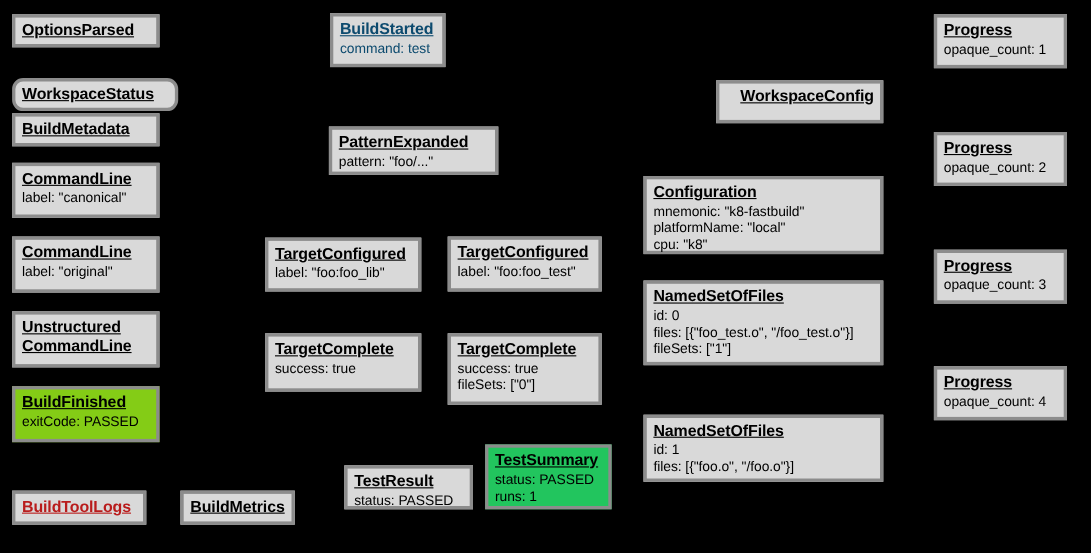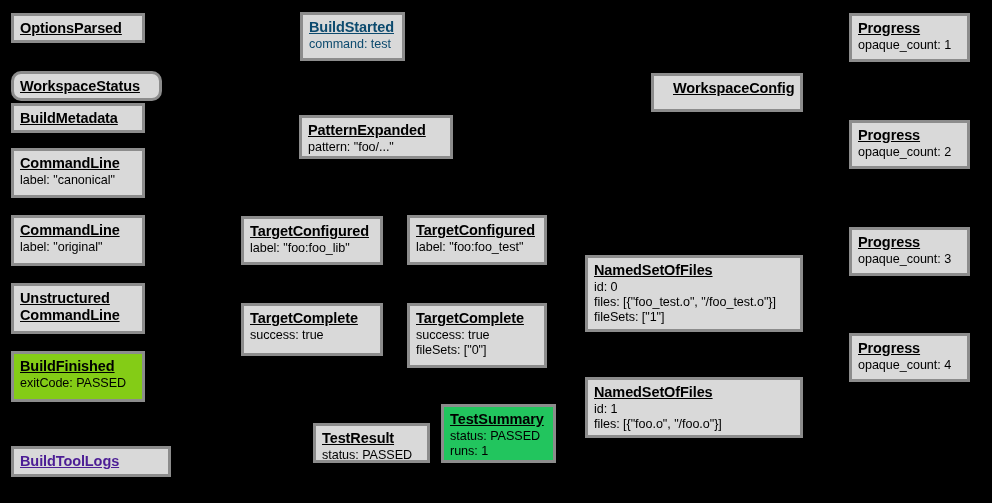--- a/index.html
+++ b/index.html
@@ -75,22 +75,25 @@
     <div class="node title-only" style="left: 11px; top: 283px; width: 134px; height: 51px; background: rgb(217, 217, 217); border-color: rgb(140, 140, 140); color: rgb(0, 0, 0);">
       <span class="node-title">Unstructured
 CommandLine</span>
     </div>
     <div class="node" style="left: 11px; top: 351px; width: 134px; height: 51px; background: #84cc16; border-color: rgb(140, 140, 140); color: rgb(0, 0, 0);">
       <span class="node-title">BuildFinished</span>
       <span class="node-fields">
         <span class="node-field">exitCode: PASSED</span>
       </span>
     </div>
-    <div class="node title-only" style="left: 11px; top: 446px; width: 160px; height: 31px; background: rgb(217, 217, 217); border-color: rgb(140, 140, 140); color: #4c1d95;">
+    <div class="node title-only" style="left: 11px; top: 446px; width: 122px; height: 31px; background: rgb(217, 217, 217); border-color: rgb(140, 140, 140); color: #b91c1c;">
       <span class="node-title">BuildToolLogs</span>
+    </div>
+    <div class="node title-only" style="left: 164px; top: 446px; width: 104px; height: 31px; background: rgb(217, 217, 217); border-color: rgb(140, 140, 140); color: rgb(0, 0, 0);">
+      <span class="node-title">BuildMetrics</span>
     </div>
     <div class="node" style="left: 300px; top: 12px; width: 105px; height: 49px; background: rgb(217, 217, 217); border-color: rgb(140, 140, 140); color: #0c4a6e;">
       <span class="node-title">BuildStarted</span>
       <span class="node-fields">
         <span class="node-field">command: test</span>
       </span>
     </div>
     <div class="node" style="left: 299px; top: 115px; width: 154px; height: 44px; background: rgb(217, 217, 217); border-color: rgb(140, 140, 140); color: rgb(0, 0, 0);">
       <span class="node-title">PatternExpanded</span>
       <span class="node-fields">
@@ -131,20 +134,28 @@
     <div class="node" style="left: 441px; top: 404px; width: 115px; height: 59px; background: #22c55e; border-color: rgb(140, 140, 140); color: rgb(0, 0, 0);">
       <span class="node-title">TestSummary</span>
       <span class="node-fields">
         <span class="node-field">status: PASSED</span>
         <span class="node-field">runs: 1</span>
       </span>
     </div>
     <div class="node title-only" style="left: 651px; top: 73px; width: 152px; height: 39px; background: rgb(217, 217, 217); border-color: rgb(140, 140, 140); color: rgb(0, 0, 0); padding-left: 19px;">
       <span class="node-title">WorkspaceConfig</span>
     </div>
+    <div class="node" style="left: 585px; top: 160px; width: 218px; height: 71px; background: rgb(217, 217, 217); border-color: rgb(140, 140, 140); color: rgb(0, 0, 0);">
+      <span class="node-title">Configuration</span>
+      <span class="node-fields">
+        <span class="node-field">mnemonic: "k8-fastbuild"</span>
+        <span class="node-field">platformName: "local"</span>
+        <span class="node-field">cpu: "k8"</span>
+      </span>
+    </div>
     <div class="node" style="left: 585px; top: 255px; width: 218px; height: 77px; background: rgb(217, 217, 217); border-color: rgb(140, 140, 140); color: rgb(0, 0, 0);">
       <span class="node-title">NamedSetOfFiles</span>
       <span class="node-fields">
         <span class="node-field">id: 0</span>
         <span class="node-field">files: [{"foo_test.o", "/foo_test.o"}]</span>
         <span class="node-field">fileSets: ["1"]</span>
       </span>
     </div>
     <div class="node" style="left: 585px; top: 377px; width: 218px; height: 61px; background: rgb(217, 217, 217); border-color: rgb(140, 140, 140); color: rgb(0, 0, 0);">
       <span class="node-title">NamedSetOfFiles</span>

